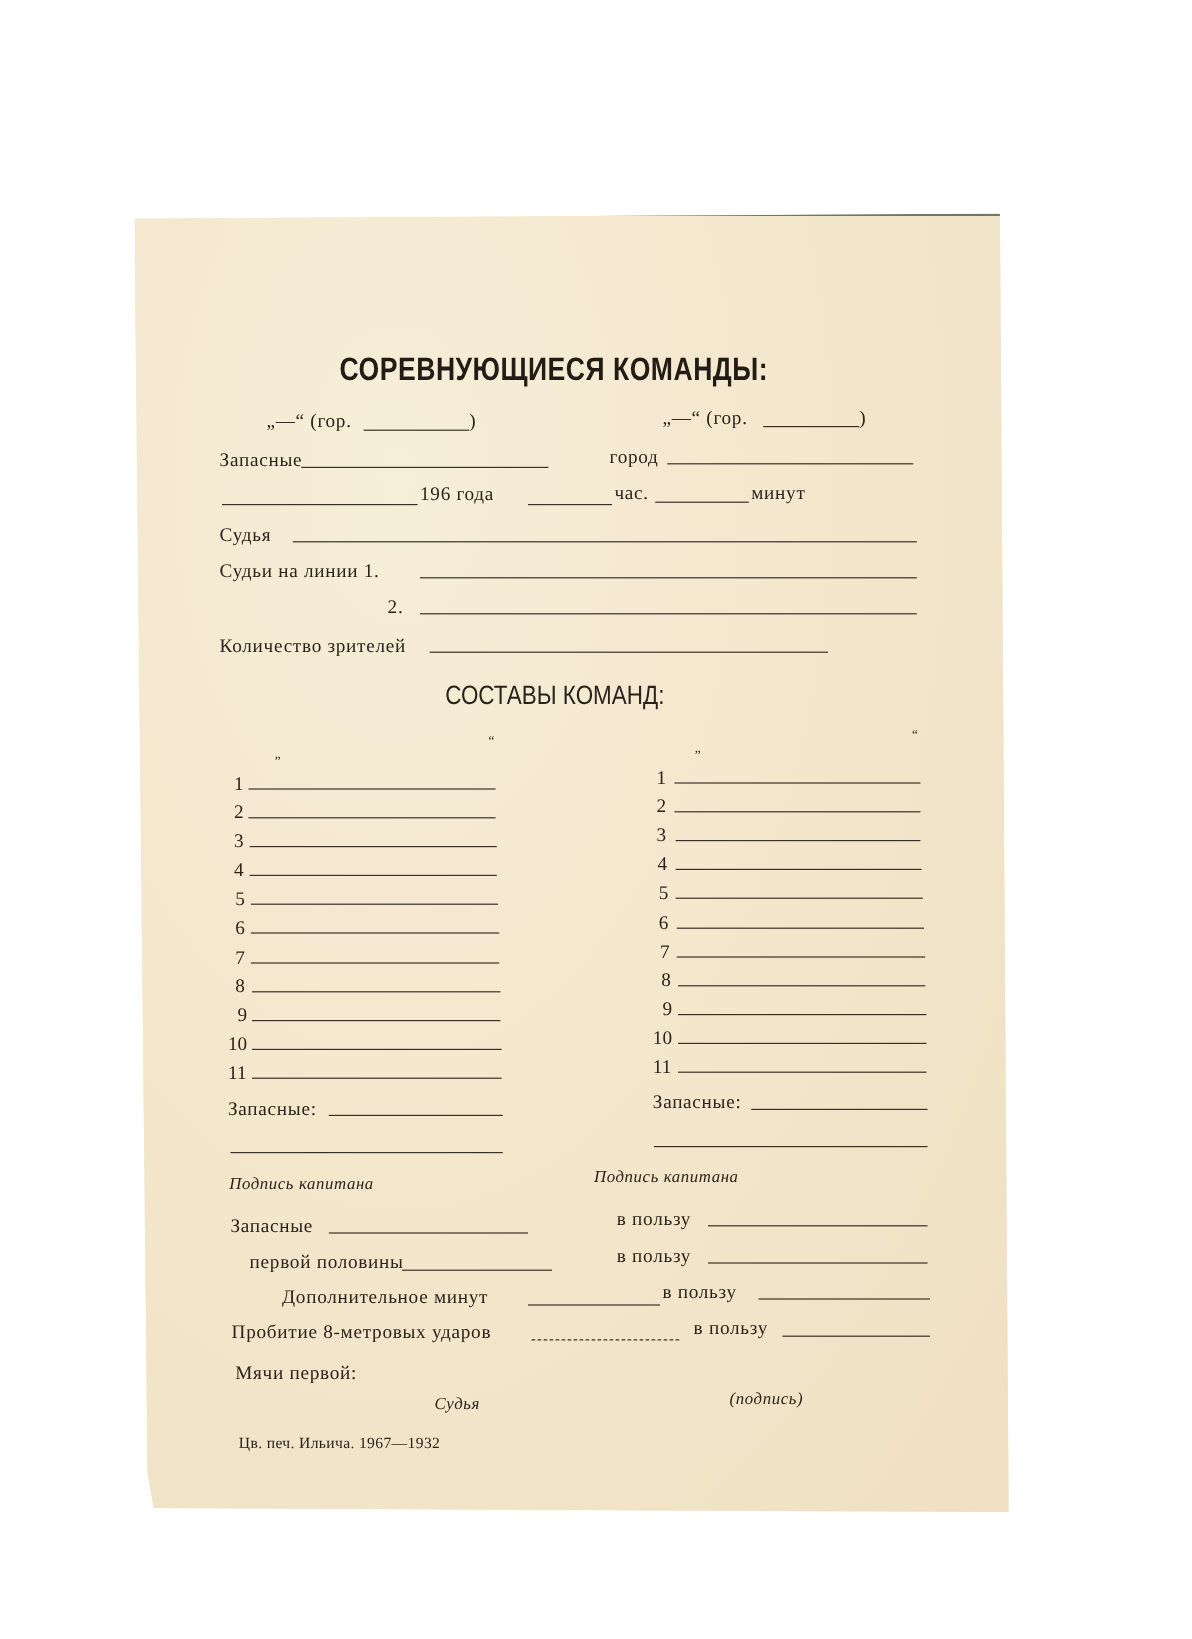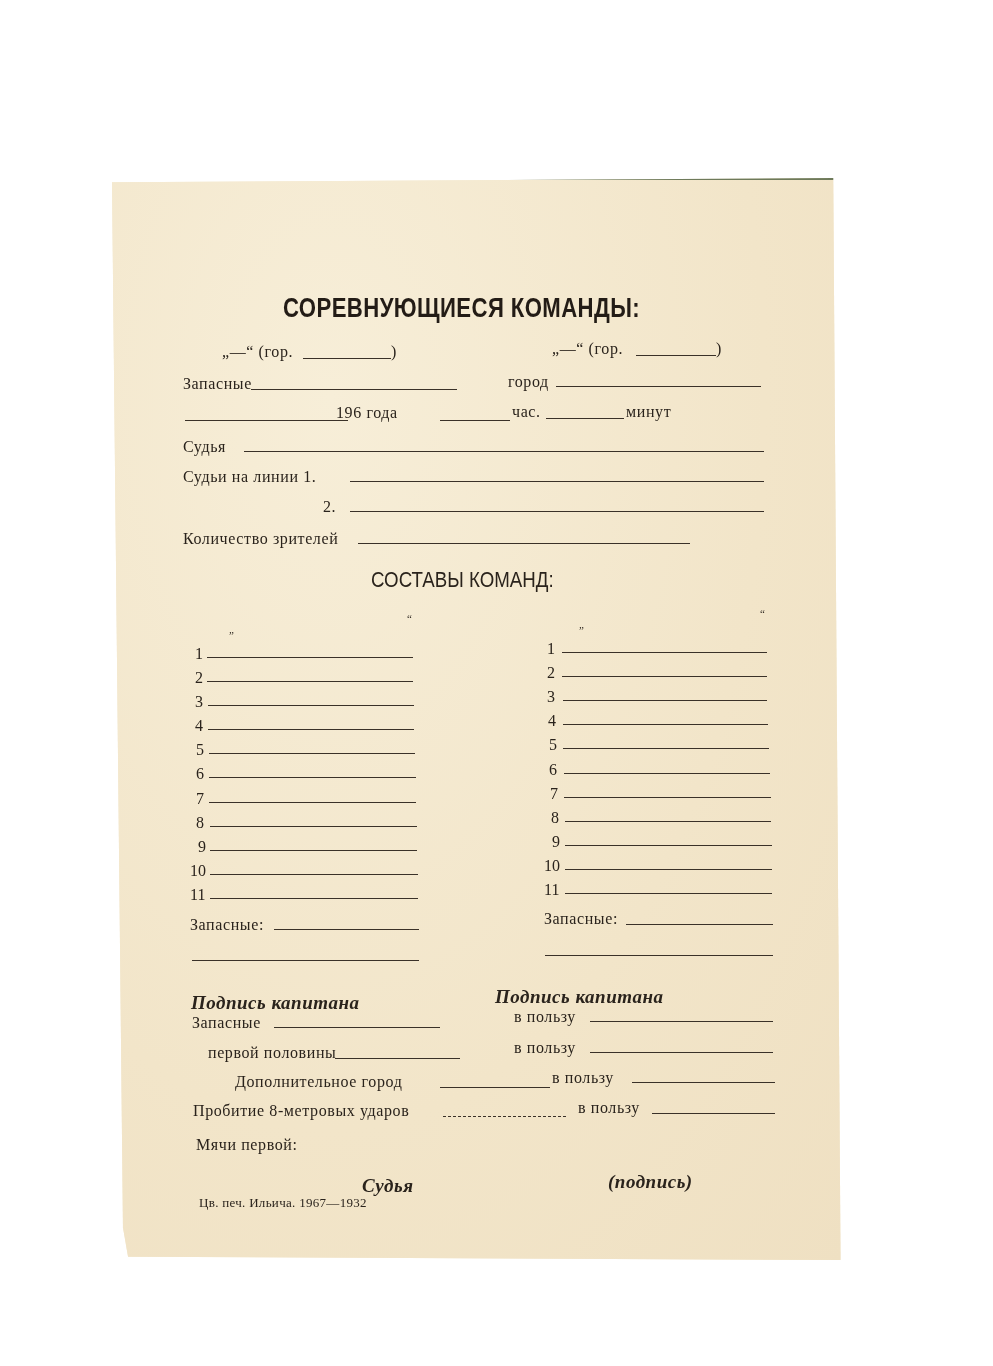--- a/index.html
+++ b/index.html
@@ -20,21 +20,21 @@
     font-weight:bold; font-size:27px; letter-spacing:0.5px; color:#231c16;
     transform:scaleX(0.82); transform-origin:left top;
   }
   .sub {
     left:371px; top:567px; font-size:22px; color:#2a231c;
     font-family:"Liberation Sans", "DejaVu Sans", sans-serif; transform:scaleX(0.85); transform-origin:left top;
   }
   .t { font-size:16px; letter-spacing:0.6px; }
   .line { position:absolute; height:0; border-bottom:1.3px solid #3a3128; }
   .num { position:absolute; font-size:16px; }
-  .ital { font-style:italic; font-weight:bold; font-size:19px; letter-spacing:0.5px;margin-top:12px; }
+  .ital { font-style:italic; font-weight:normal; font-size:14px; letter-spacing:0.5px; }
   .small { font-size:13px; letter-spacing:0.3px; }
   .q { font-size:11px; }
 </style>
 </head>
 <body>
 
 <div class="paper"></div>
 
 <div class="abs title">СОРЕВНУЮЩИЕСЯ КОМАНДЫ:</div>
 
@@ -45,21 +45,21 @@
 <span class="abs t" style="left:552px;top:340px">„—“ (гор.</span>
 <div class="line" style="left:636px;top:355px;width:80px"></div>
 <span class="abs t" style="left:716px;top:340px">)</span>
 
 <span class="abs t" style="left:183px;top:375px">Запасные</span>
 <div class="line" style="left:251px;top:389px;width:206px"></div>
 <span class="abs t" style="left:508px;top:373px">город</span>
 <div class="line" style="left:556px;top:386px;width:205px"></div>
 
 <div class="line" style="left:185px;top:420px;width:163px"></div>
-<span class="abs t" style="left:336px;top:404px">196  года</span>
+<span class="abs t" style="left:350px;top:404px">196  года</span>
 <div class="line" style="left:440px;top:420px;width:70px"></div>
 <span class="abs t" style="left:512px;top:403px">час.</span>
 <div class="line" style="left:546px;top:418px;width:78px"></div>
 <span class="abs t" style="left:626px;top:403px">минут</span>
 
 <span class="abs t" style="left:183px;top:438px">Судья</span>
 <div class="line" style="left:244px;top:451px;width:520px"></div>
 
 <span class="abs t" style="left:183px;top:468px">Судьи на линии 1.</span>
 <div class="line" style="left:350px;top:481px;width:414px"></div>
@@ -137,21 +137,21 @@
 <span class="abs t" style="left:192px;top:1014px">Запасные</span>
 <div class="line" style="left:274px;top:1027px;width:166px"></div>
 <span class="abs t" style="left:514px;top:1008px">в пользу</span>
 <div class="line" style="left:590px;top:1021px;width:183px"></div>
 
 <span class="abs t" style="left:208px;top:1044px">первой половины</span>
 <div class="line" style="left:335px;top:1058px;width:125px"></div>
 <span class="abs t" style="left:514px;top:1039px">в пользу</span>
 <div class="line" style="left:590px;top:1052px;width:183px"></div>
 
-<span class="abs t" style="left:235px;top:1073px">Дополнительное город</span>
+<span class="abs t" style="left:235px;top:1073px">Дополнительное минут</span>
 <div class="line" style="left:440px;top:1087px;width:110px"></div>
 <span class="abs t" style="left:552px;top:1069px">в пользу</span>
 <div class="line" style="left:632px;top:1082px;width:143px"></div>
 
 <span class="abs t" style="left:193px;top:1102px">Пробитие 8-метровых ударов</span>
 <div class="line" style="left:443px;top:1116px;width:123px;border-bottom-style:dashed"></div>
 <span class="abs t" style="left:578px;top:1099px">в пользу</span>
 <div class="line" style="left:652px;top:1113px;width:123px"></div>
 
 <span class="abs t" style="left:196px;top:1136px">Мячи первой:</span>

